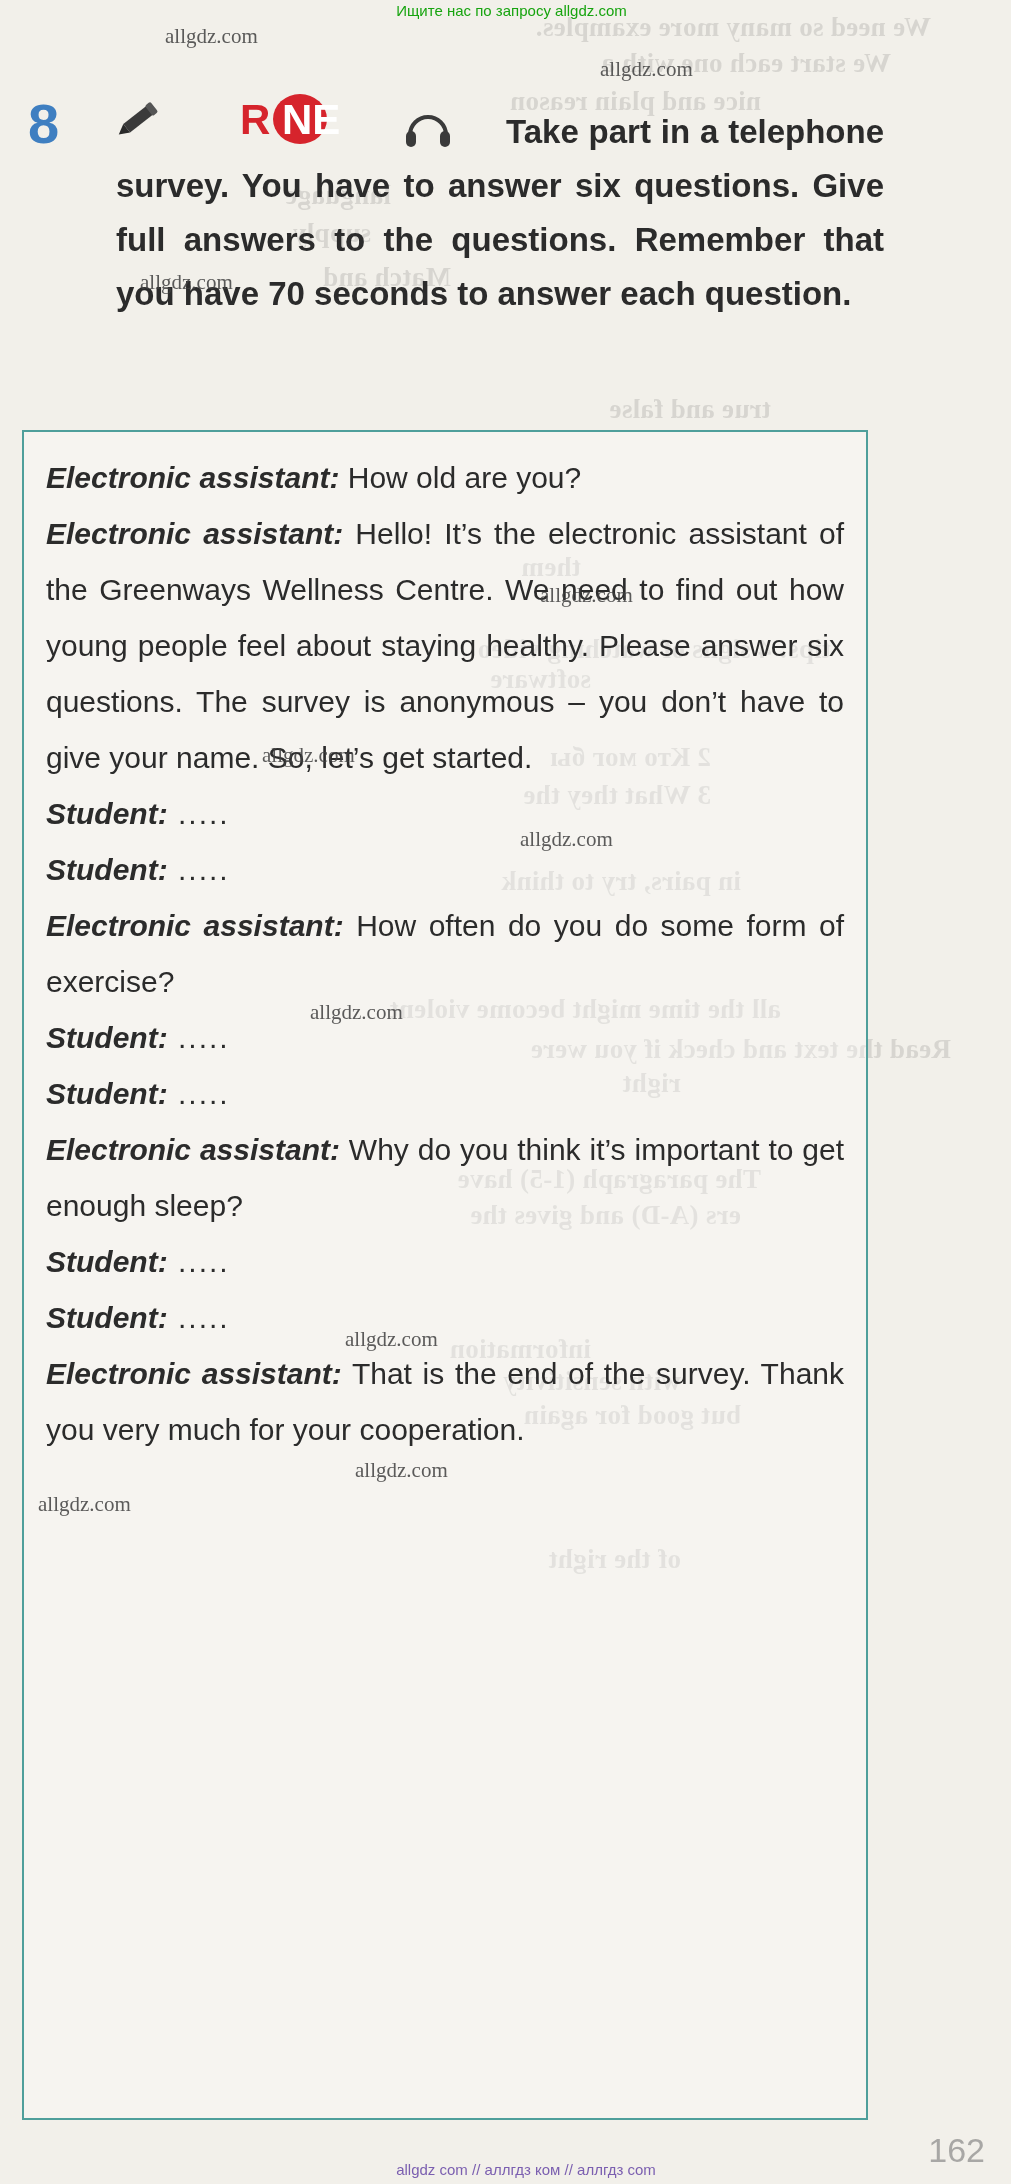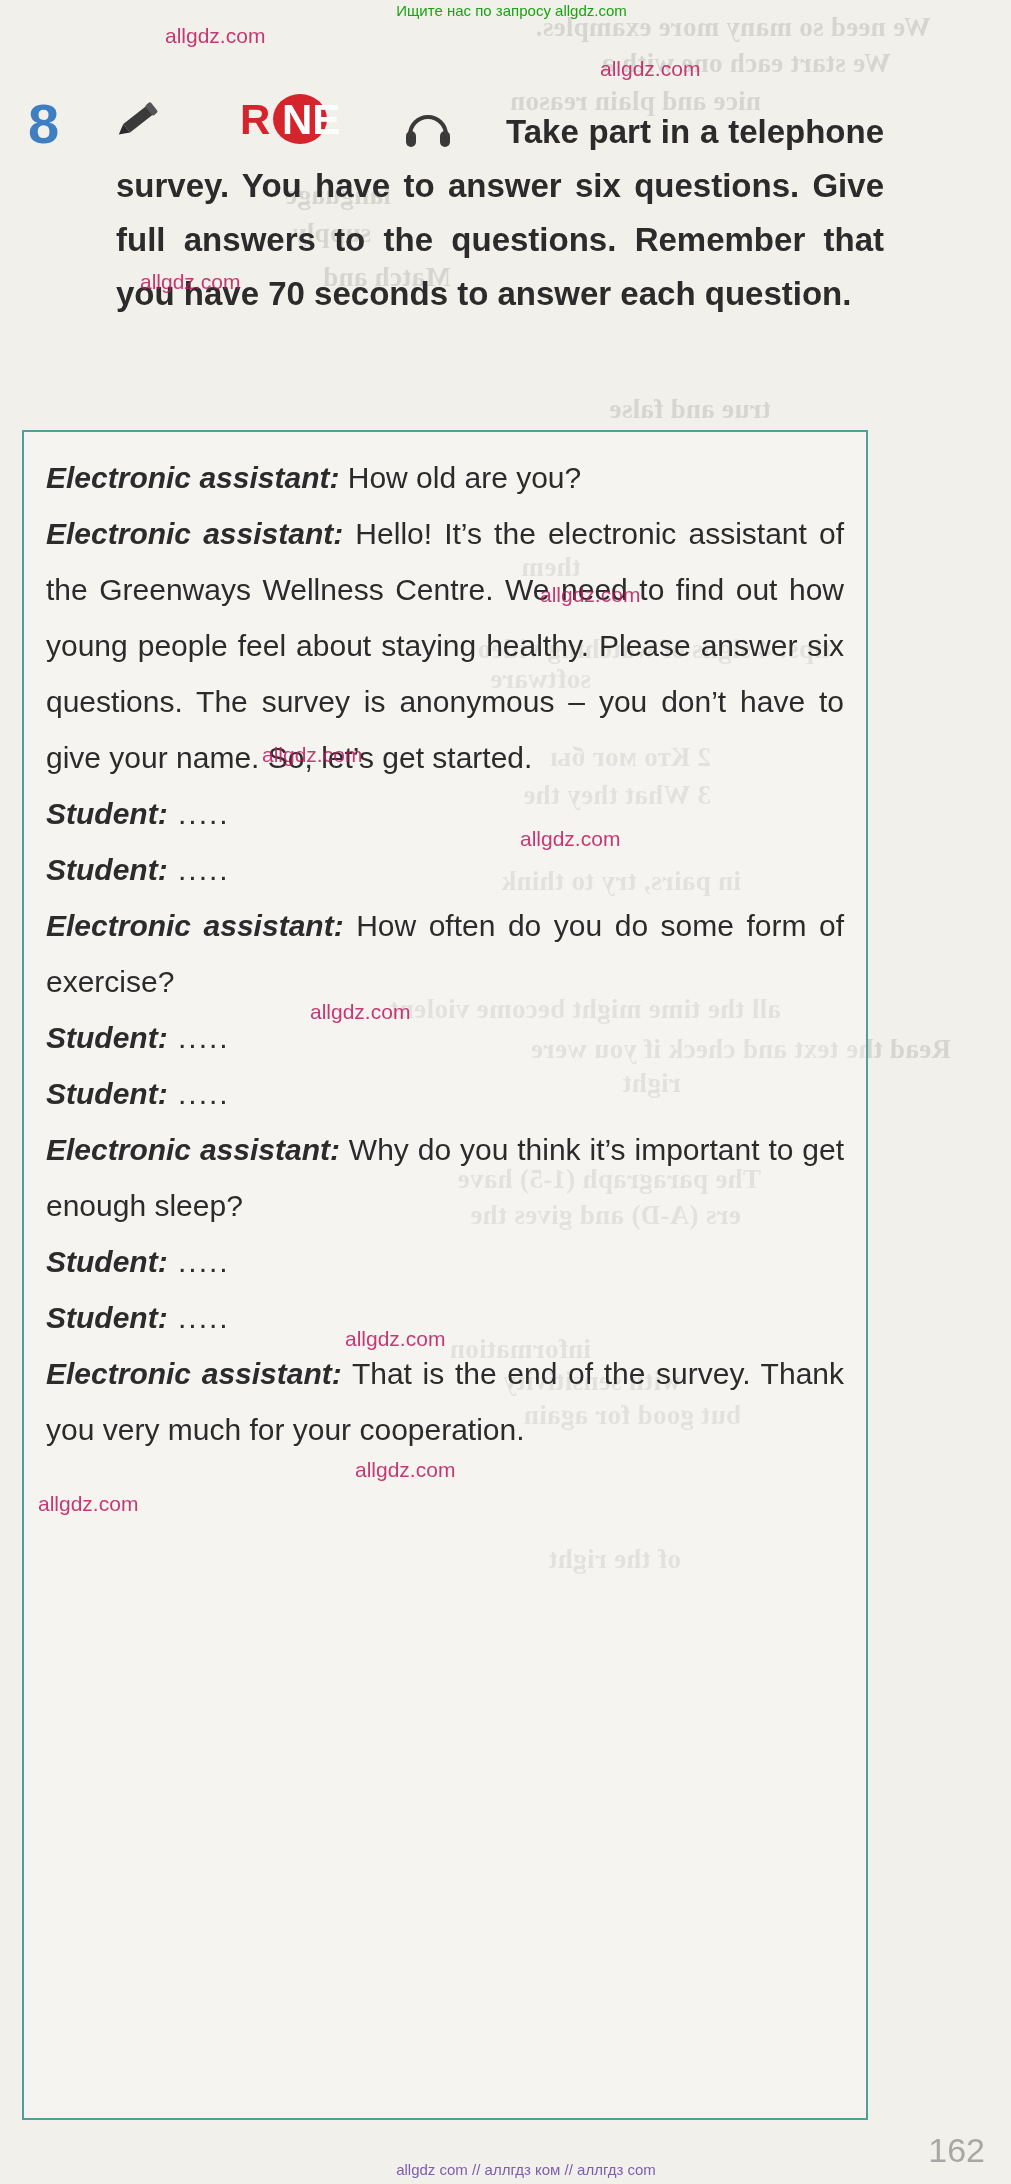--- a/index.html
+++ b/index.html
@@ -47,23 +47,23 @@
   .top-band .wm-green {
     color: #17a40f;
     font-size: 15px;
     font-family: "Liberation Sans", sans-serif;
     line-height: 22px;
   }
 
   
   .wm {
     position: absolute;
-    color: #be185d;
+    color: #404040;
     font-size: 21px;
-    font-family: Liberation Sans, sans-serif;
+    font-family: Liberation Serif, serif;
     opacity: 0.85;
     z-index: 6;
     white-space: nowrap;
     pointer-events: none;
   }
 
   
   .ex-number {
     position: absolute;
     left: 28px;

